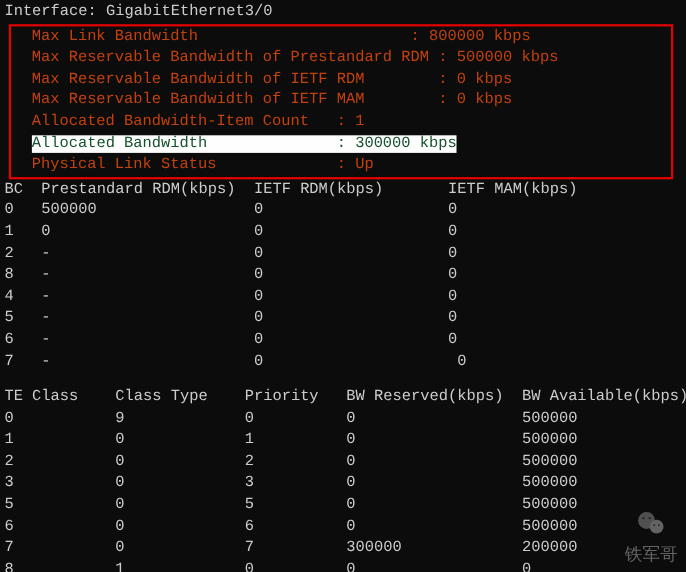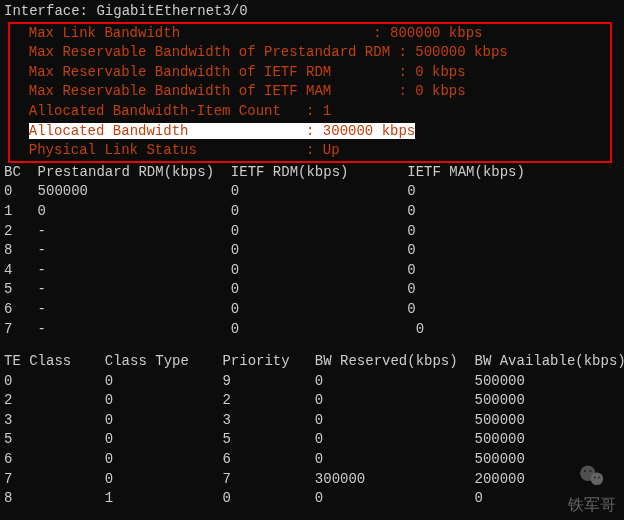--- a/index.html
+++ b/index.html
@@ -29,21 +29,21 @@
     }
     .line {
       white-space: pre;
       color: #c2410c;
     }
     .highlighted {
       white-space: pre;
     }
     .highlighted .hl-text {
       background: #fefefe;
-      color: #c2410c;
+      color: #14532d;
       font-family: Liberation Mono, monospace;
     }
     .bc-header {
       white-space: pre;
       color: #cccccc;
     }
     .bc-row {
       white-space: pre;
       color: #cccccc;
     }
@@ -98,21 +98,22 @@
     <div class="bc-row">2   -                      0                    0</div>
     <div class="bc-row">8   -                      0                    0</div>
     <div class="bc-row">4   -                      0                    0</div>
     <div class="bc-row">5   -                      0                    0</div>
     <div class="bc-row">6   -                      0                    0</div>
     <div class="bc-row">7   -                      0                     0</div>
   </div>
 
 <div class="te-header">TE Class    Class Type    Priority   BW Reserved(kbps)  BW Available(kbps)</div>
 <div id="te-rows">
-    <div class="te-row">0           0             9          0                  500000</div>
+    <div class="te-row">0           9             0          0                  500000</div>
+    <div class="te-row">1           0             1          0                  500000</div>
     <div class="te-row">2           0             2          0                  500000</div>
     <div class="te-row">3           0             3          0                  500000</div>
     <div class="te-row">5           0             5          0                  500000</div>
     <div class="te-row">6           0             6          0                  500000</div>
     <div class="te-row">7           0             7          300000             200000</div>
     <div class="te-row">8           1             0          0                  0</div>
   </div>
 
 <div class="wechat-overlay">
   <span class="wechat-icon">

